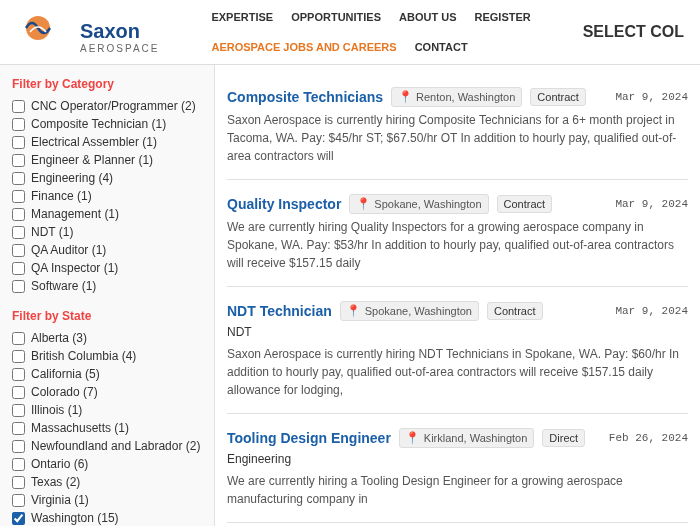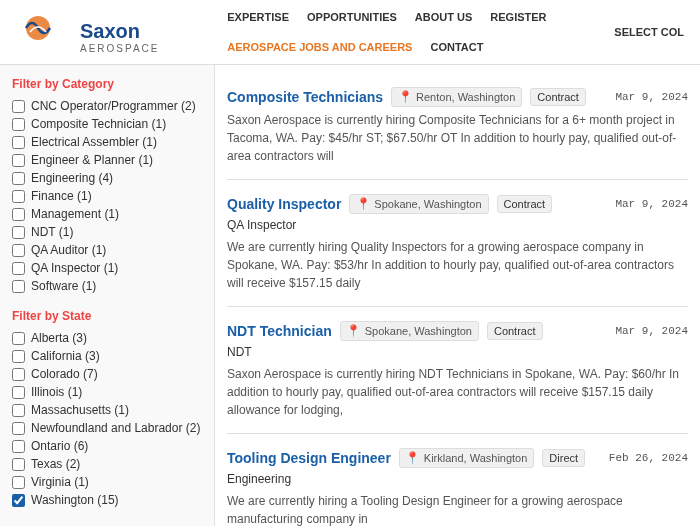--- a/index.html
+++ b/index.html
@@ -9,21 +9,21 @@
     .header { display: flex; align-items: center; padding: 10px 16px; border-bottom: 1px solid #ddd; justify-content: space-between; }
     .logo-area { display: flex; align-items: flex-end; gap: 20px; }
     .logo-text { display: flex; flex-direction: column; }
     .logo-name { font-size: 20px; font-weight: bold; color: #1a4a8a; }
     .logo-sub { font-size: 10px; color: #666; letter-spacing: 2px; }
     .nav { display: flex; gap: 18px; align-items: flex-start; flex-direction: column; }
     .nav-top { display: flex; gap: 18px; }
     .nav-bottom { display: flex; gap: 18px; }
     .nav a { text-decoration: none; font-size: 11px; color: #333; font-weight: bold; }
     .nav a.highlight { color: #e87722; }
-    .select-col { font-size: 11px; font-weight: bold; color: #333; white-space: nowrap; }
+    .select-col { font-size: 16px; font-weight: bold; color: #333; white-space: nowrap; }
 
     
     .content { display: flex; }
 
     
     .sidebar { width: 215px; min-width: 215px; padding: 12px; border-right: 1px solid #e0e0e0; background: #f9f9f9; }
     .filter-section { margin-bottom: 16px; }
     .filter-title { font-weight: bold; font-size: 12px; color: #ef4444; margin-bottom: 8px; }
     .filter-item { display: flex; align-items: center; gap: 6px; margin-bottom: 4px; font-size: 12px; }
     .filter-item input[type=checkbox] { width: 13px; height: 13px; cursor: pointer; }
@@ -130,21 +130,25 @@
     </div>
     <div class="filter-section">
       <div class="filter-title">Filter by State</div>
       <div id="state-list">
           <div class="filter-item">
             <input type="checkbox" style="">
             <label>Alberta (3)</label>
           </div>
           <div class="filter-item">
             <input type="checkbox" style="">
-            <label>California (3)</label>
+            <label>British Columbia (4)</label>
+          </div>
+          <div class="filter-item">
+            <input type="checkbox" style="">
+            <label>California (5)</label>
           </div>
           <div class="filter-item">
             <input type="checkbox" style="">
             <label>Colorado (7)</label>
           </div>
           <div class="filter-item">
             <input type="checkbox" style="">
             <label>Illinois (1)</label>
           </div>
           <div class="filter-item">
@@ -192,21 +196,20 @@
         <div class="job-card">
     <div class="job-header">
       <a href="#" class="job-title">Quality Inspector</a>
       <span class="job-location">
         <span class="pin-icon">📍</span>
         Spokane, Washington
       </span>
       <span class="job-type">Contract</span>
       <span class="job-date">Mar 9, 2024</span>
     </div>
-    <div class="job-subtitle">QA Inspector</div>
     <div class="job-desc">We are currently hiring Quality Inspectors for a growing aerospace company in Spokane, WA. Pay: $53/hr In addition to hourly pay, qualified out-of-area contractors will receive $157.15 daily</div>
   </div>
         <div class="job-card">
     <div class="job-header">
       <a href="#" class="job-title">NDT Technician</a>
       <span class="job-location">
         <span class="pin-icon">📍</span>
         Spokane, Washington
       </span>
       <span class="job-type">Contract</span>

